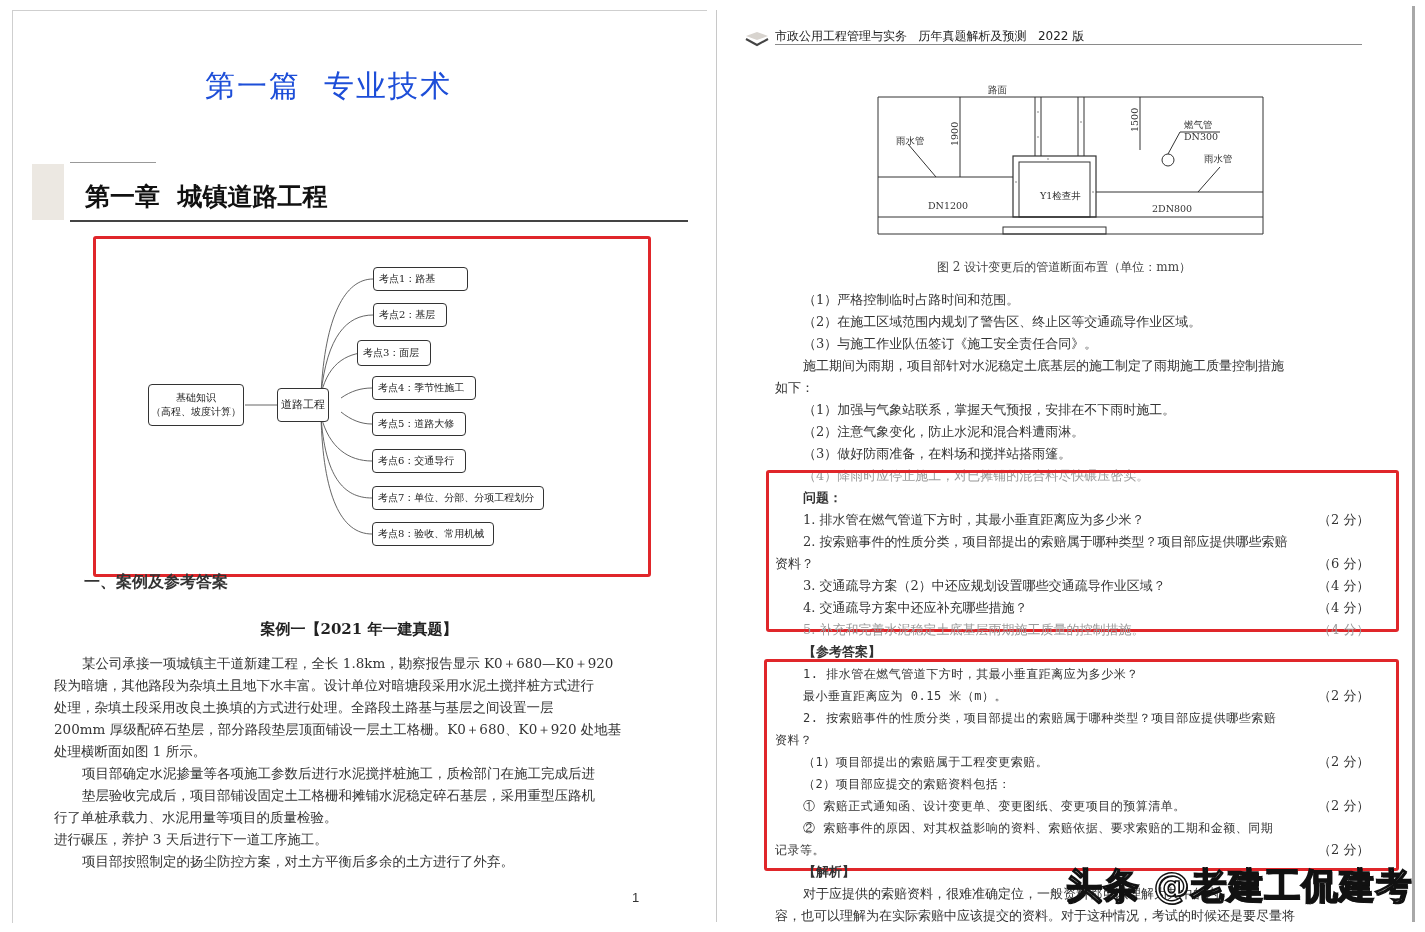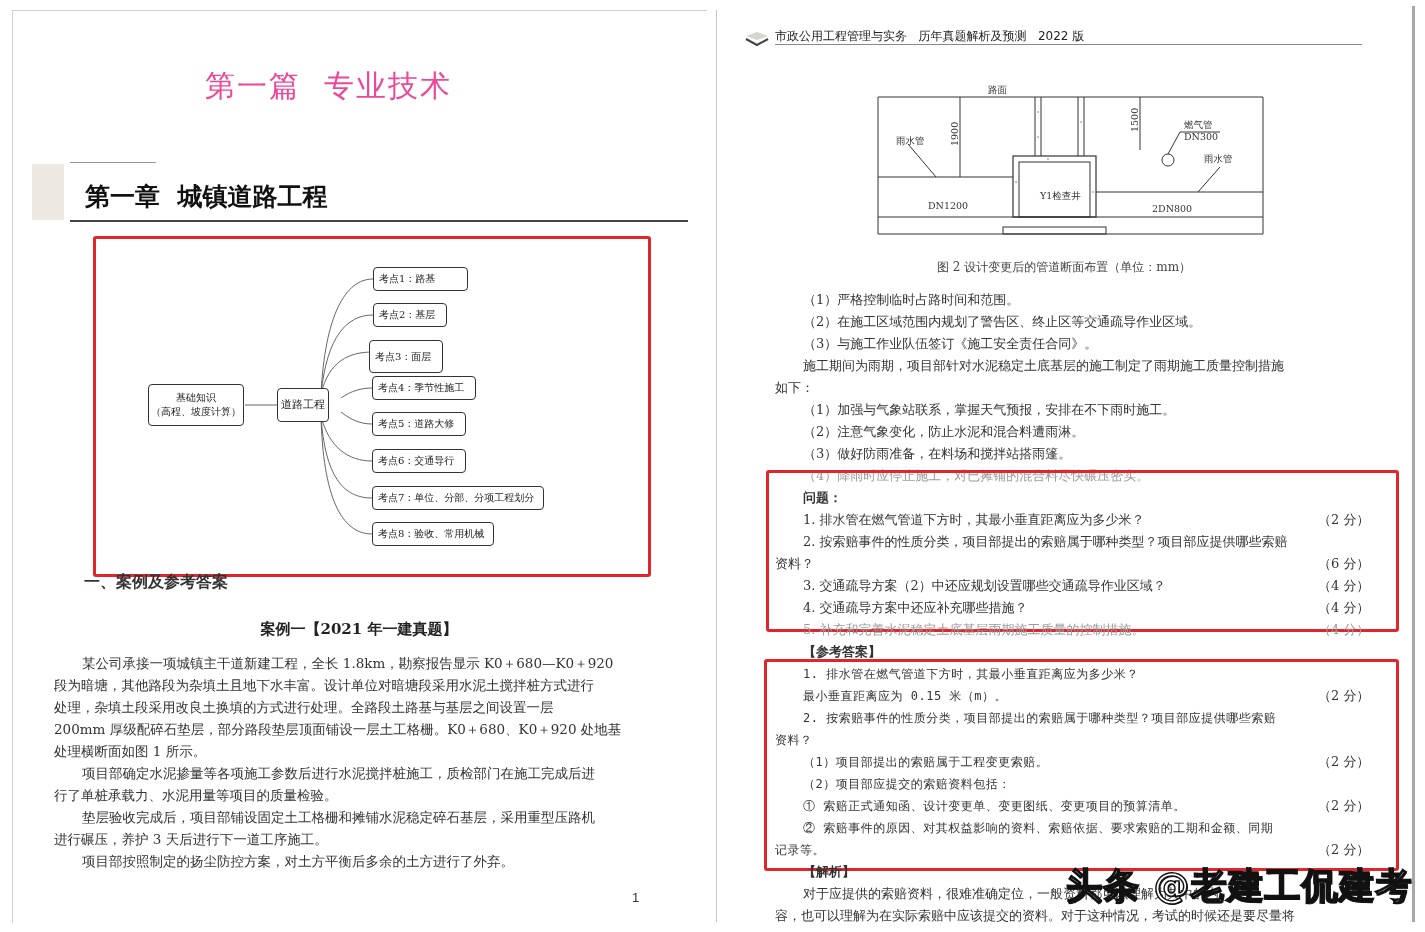--- a/index.html
+++ b/index.html
@@ -3,21 +3,21 @@
 <meta charset="utf-8">
 <style>
   html,body{margin:0;padding:0;}
   body{width:1425px;height:932px;background:#ffffff;position:relative;overflow:hidden;
        font-family:"DejaVu Serif","Liberation Serif",serif;color:#2a2a2a;}
   .abs{position:absolute;}
   
   #left-page{left:12px;top:10px;width:694px;height:912px;border-top:1px solid #cfcfcf;border-left:1px solid #cfcfcf;}
   #page-divider{left:716px;top:10px;width:1px;height:912px;background:#c8c8c8;}
   #right-edge{left:1412px;top:6px;width:3px;height:916px;background:#a8a8a8;}
-  .part-title{left:205px;top:66px;font-size:30px;letter-spacing:2px;color:#ec4899;white-space:pre;}
+  .part-title{left:205px;top:66px;font-size:30px;letter-spacing:2px;color:#1d4ed8;white-space:pre;}
   .chapter-deco{left:32px;top:164px;width:32px;height:56px;background:#ece8e2;}
   .chapter-deco-line{left:70px;top:162px;width:86px;height:1px;background:#999;}
   .chapter-title{left:85px;top:180px;font-size:25px;font-weight:bold;font-family:"DejaVu Sans","Liberation Sans",sans-serif;color:#111;white-space:pre;}
   .chapter-rule{left:70px;top:220px;width:618px;height:2px;background:#444;}
   .redbox{border:3px solid #e0262a;border-radius:3px;box-sizing:border-box;}
   .mm-node{position:absolute;border:1.5px solid #333;border-radius:4px;background:#fff;font-size:10px;
            display:flex;align-items:center;padding:0 5px;box-sizing:border-box;white-space:nowrap;color:#222;}
   .mm-center{justify-content:center;text-align:center;flex-direction:column;line-height:14px;}
   .sec-heading{left:84px;top:572px;font-size:16px;font-weight:bold;color:#333;}
   .case-title{left:0;width:694px;top:620px;text-align:center;font-size:15px;font-weight:bold;color:#222;}
@@ -68,40 +68,40 @@
   </svg>
   <div class="mm-node mm-center" style="left:55px;top:148px;width:96px;height:42px;">
     <span>基础知识</span>
     <span>（高程、坡度计算）</span>
   </div>
   <div class="mm-node mm-center" style="left:184px;top:152px;width:52px;height:34px;font-size:11px;">
     <span>道路工程</span>
   </div>
   <div class="mm-node" style="left:280px;top:31px;width:95px;height:24px;">考点1：路基</div>
   <div class="mm-node" style="left:280px;top:67px;width:74px;height:24px;">考点2：基层</div>
-  <div class="mm-node" style="left:276px;top:104px;width:74px;height:33px;">考点3：面层</div>
+  <div class="mm-node" style="left:264px;top:104px;width:74px;height:26px;">考点3：面层</div>
   <div class="mm-node" style="left:279px;top:140px;width:104px;height:24px;">考点4：季节性施工</div>
   <div class="mm-node" style="left:279px;top:176px;width:94px;height:24px;">考点5：道路大修</div>
   <div class="mm-node" style="left:279px;top:213px;width:94px;height:24px;">考点6：交通导行</div>
   <div class="mm-node" style="left:279px;top:250px;width:172px;height:24px;">考点7：单位、分部、分项工程划分</div>
   <div class="mm-node" style="left:279px;top:286px;width:122px;height:24px;">考点8：验收、常用机械</div>
 </div>
 
 <div class="abs sec-heading">一、案例及参考答案</div>
 <div class="abs case-title" style="left:12px;">案例一【2021 年一建真题】</div>
 
 <div class="abs para" style="left:54px;top:652px;width:600px;">
   <div style="text-indent:28px;white-space:nowrap;">某公司承接一项城镇主干道新建工程，全长 1.8km，勘察报告显示 K0＋680—K0＋920</div>
   <div style="white-space:nowrap;">段为暗塘，其他路段为杂填土且地下水丰富。设计单位对暗塘段采用水泥土搅拌桩方式进行</div>
   <div style="white-space:nowrap;">处理，杂填土段采用改良土换填的方式进行处理。全路段土路基与基层之间设置一层</div>
   <div style="white-space:nowrap;">200mm 厚级配碎石垫层，部分路段垫层顶面铺设一层土工格栅。K0＋680、K0＋920 处地基</div>
   <div style="white-space:nowrap;">处理横断面如图 1 所示。</div>
   <div style="text-indent:28px;white-space:nowrap;">项目部确定水泥掺量等各项施工参数后进行水泥搅拌桩施工，质检部门在施工完成后进</div>
+  <div style="text-indent:28px;white-space:nowrap;">垫层验收完成后，项目部铺设固定土工格栅和摊铺水泥稳定碎石基层，采用重型压路机</div>
   <div style="white-space:nowrap;">行了单桩承载力、水泥用量等项目的质量检验。</div>
-  <div style="text-indent:28px;white-space:nowrap;">垫层验收完成后，项目部铺设固定土工格栅和摊铺水泥稳定碎石基层，采用重型压路机</div>
   <div style="white-space:nowrap;">进行碾压，养护 3 天后进行下一道工序施工。</div>
   <div style="text-indent:28px;white-space:nowrap;">项目部按照制定的扬尘防控方案，对土方平衡后多余的土方进行了外弃。</div>
 </div>
 <div class="abs page-num">1</div>
 
 <div class="abs book-icon">
   <svg width="26" height="18" viewBox="0 0 26 18">
     <path d="M2 6 L13 2 L24 6 L13 10 Z" fill="#d8d4cf"></path>
     <path d="M2 9 L13 15 L24 9" fill="none" stroke="#444" stroke-width="2"></path>
   </svg>

